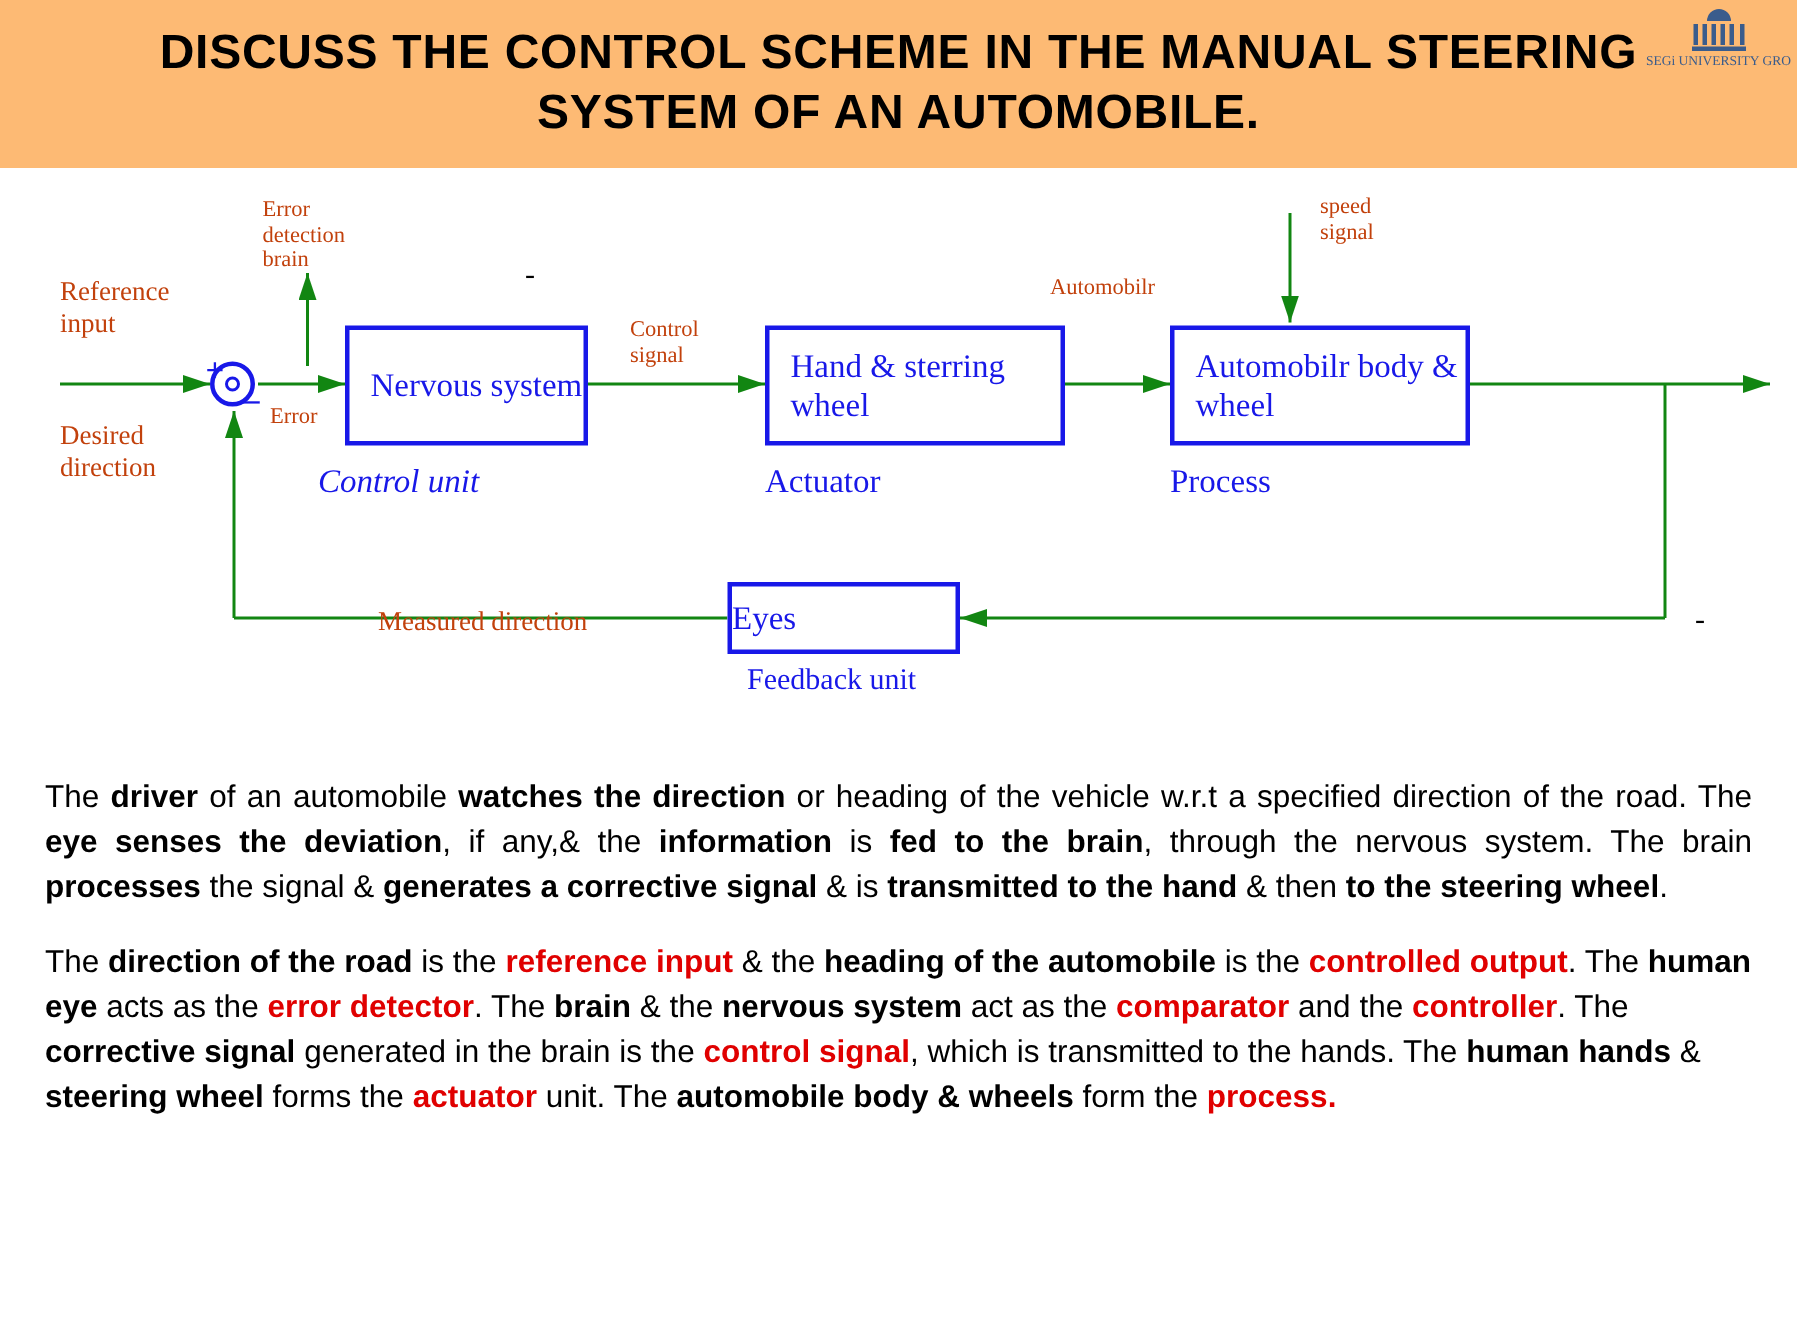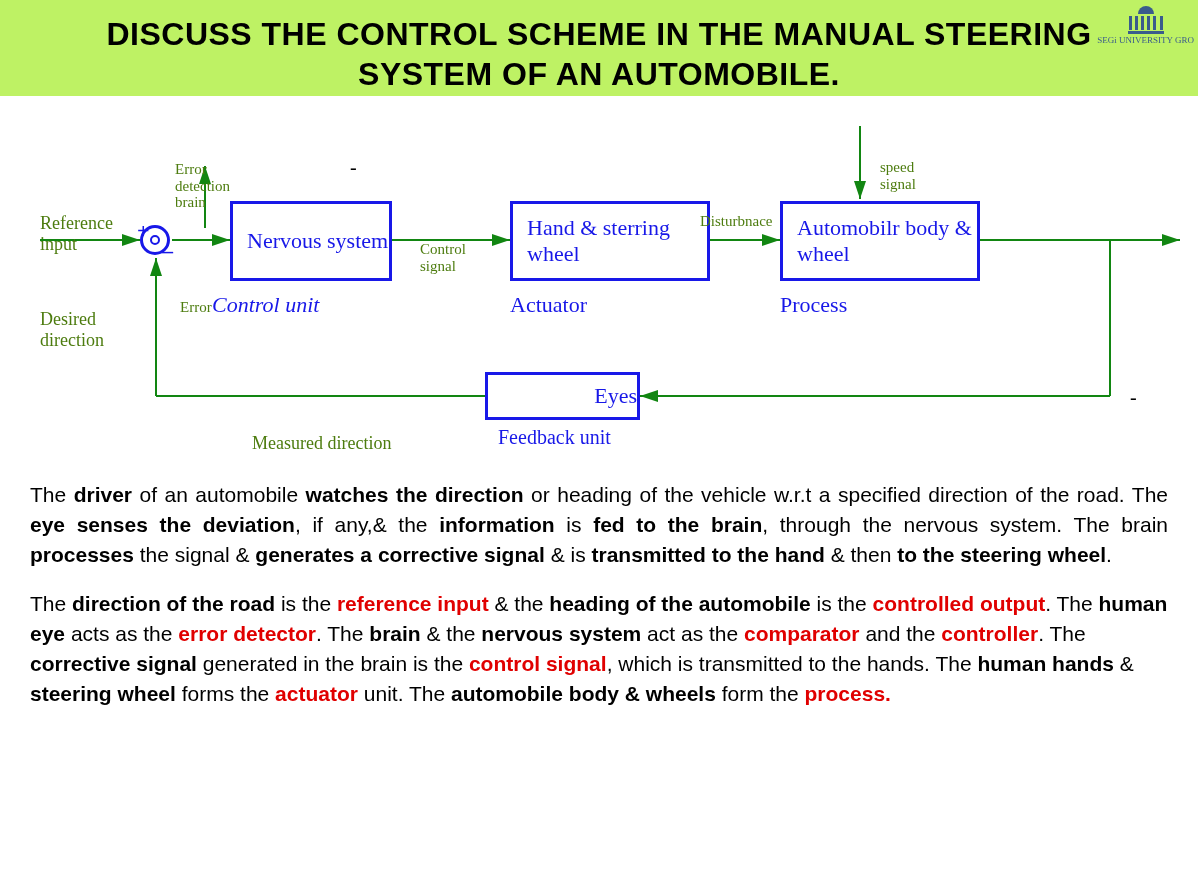--- a/index.html
+++ b/index.html
@@ -5,23 +5,23 @@
   * { box-sizing: border-box; margin: 0; padding: 0; }
   body {
     width: 1198px;
     height: 881px;
     font-family: Arial, sans-serif;
     background: #fff;
     overflow: hidden;
     position: relative;
   }
   .header {
-    background: #bef264;
+    background: #fdba74;
     width: 100%;
-    padding: 14px 40px 2px 40px;
+    padding: 14px 40px 18px 40px;
     text-align: center;
     position: relative;
   }
   .header h1 {
     font-size: 32px;
     font-weight: 900;
     color: #000;
     letter-spacing: 0.5px;
     line-height: 1.25;
   }
@@ -70,30 +70,30 @@
     font-family: "Times New Roman", serif;
     font-size: 22px;
     color: #1818e8;
   }
   .label {
     position: absolute;
     font-family: "Times New Roman", serif;
     font-size: 20px;
     color: #1818e8;
   }
-  .label.green { color: #4d7c0f; font-size: 18px; margin-top: 45px; }
+  .label.green { color: #c2410c; font-size: 18px; }
   .label.small { font-size: 15px; }
 
   .text-block {
     padding: 14px 30px 0 30px;
     font-size: 21px;
     line-height: 1.42;
     color: #000;
   }
-  .text-block p { margin-bottom: 20px; }
+  .text-block p { margin-bottom: 20px; margin-top: 21px; }
   .p1 { text-align: justify; }
   .red { color: #e00000; font-weight: 700; }
 
   
   .sumouter {
     position: absolute;
     border: 3px solid #1818e8;
     border-radius: 50%;
     width: 30px; height: 30px;
     background: #fff;
@@ -179,31 +179,31 @@
   <div class="box" style="left:510px; top:105px; width:200px; height:80px;">
     <span>Hand &amp; sterring wheel</span>
   </div>
   <div class="label" style="left:510px; top:196px; font-size:22px;">Actuator</div>
 
   <div class="box" style="left:780px; top:105px; width:200px; height:80px;justify-content:flex-end;">
     <span>Automobilr body &amp; wheel</span>
   </div>
   <div class="label" style="left:780px; top:196px; font-size:22px;">Process</div>
 
-  <div class="box" style="left:485px; top:276px; width:155px; height:48px; justify-content:flex-end; padding-left:0;">
+  <div class="box" style="left:485px; top:276px; width:155px; height:48px; justify-content:flex-start; padding-left:0;">
     <span>Eyes</span>
   </div>
   <div class="label" style="left:498px; top:330px; font-size:20px;">Feedback unit</div>
 
   <div class="label green" style="left:40px; top:72px; width:90px;">Reference input</div>
   <div class="label green" style="left:40px; top:168px; width:90px;">Desired direction</div>
   <div class="label green small" style="left:175px; top:20px; width:70px; line-height:1.1;">Error detection brain</div>
   <div class="label green small" style="left:180px; top:158px;">Error</div>
   <div class="label green small" style="left:420px; top:100px; width:60px; line-height:1.1;">Control signal</div>
-  <div class="label green small" style="left:700px; top:72px;">Disturbnace</div>
+  <div class="label green small" style="left:700px; top:72px;">Automobilr</div>
   <div class="label green small" style="left:880px; top:18px; width:60px; line-height:1.1;">speed signal</div>
   <div class="label green" style="left:252px; top:292px;">Measured direction</div>
   <div class="label" style="left:350px; top:60px; color:#000;">-</div>
   <div class="label" style="left:1130px; top:290px; color:#000;">-</div>
 </div>
 
 <div class="text-block">
   <p class="p1" id="para1">The <b>driver</b> of an automobile <b>watches the direction</b> or heading of the vehicle w.r.t a specified direction of the road. The <b>eye senses the deviation</b>, if any,&amp; the <b>information</b> is <b>fed to the brain</b>, through the nervous system. The brain <b>processes</b> the signal &amp; <b>generates a corrective signal</b> &amp; is <b>transmitted to the hand</b> &amp; then <b>to the steering wheel</b>.</p>
   <p id="para2">The <b>direction of the road</b> is the <span class="red">reference input</span> &amp; the <b>heading of the automobile</b> is the <span class="red">controlled output</span>. The <b>human eye</b> acts as the <span class="red">error detector</span>. The <b>brain</b> &amp; the <b>nervous system</b> act as the <span class="red">comparator</span> and the <span class="red">controller</span>. The <b>corrective signal</b> generated in the brain is the <span class="red">control signal</span>, which is transmitted to the hands. The <b>human hands</b> &amp; <b>steering wheel</b> forms the <span class="red">actuator</span> unit. The <b>automobile body &amp; wheels</b> form the <span class="red">process.</span></p>
 </div>

